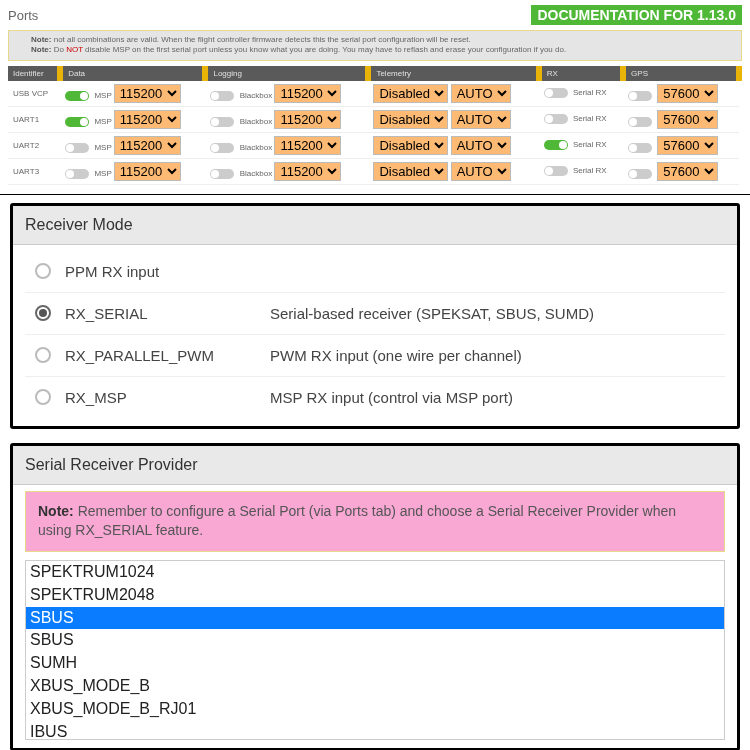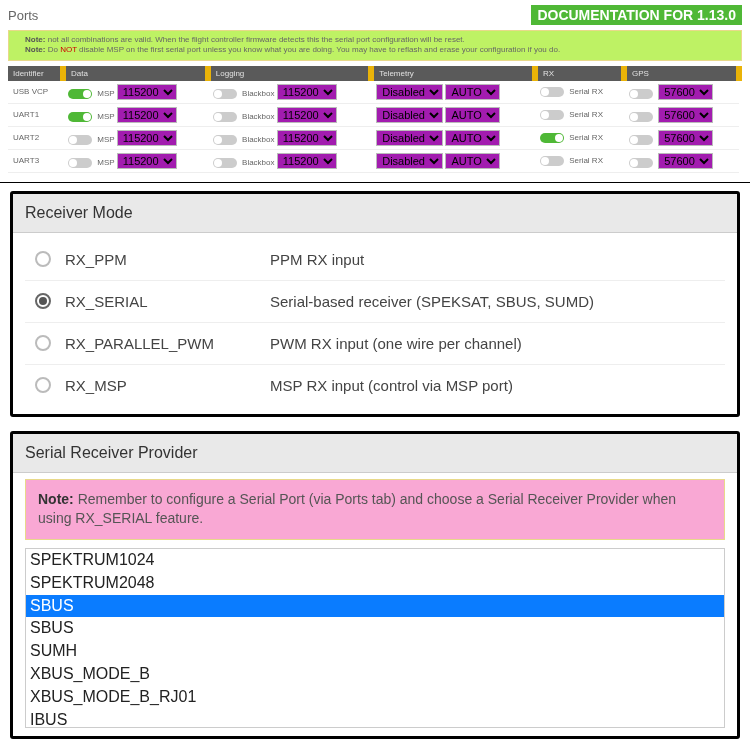--- a/index.html
+++ b/index.html
@@ -1,31 +1,31 @@
 <!DOCTYPE html>
 <html><head>
 <meta charset="utf-8">
 <style>
 * { box-sizing: border-box; margin: 0; padding: 0; }
 body { font-family: Arial, sans-serif; font-size: 11px; background: #fff; width: 750px; }
 .top-section { padding: 5px 8px; }
 .ports-header { display: flex; justify-content: space-between; align-items: center; margin-bottom: 5px; }
 .ports-title { font-size: 13px; color: #666; }
 .doc-badge { background: #4fb836; color: #fff; padding: 2px 6px; font-size: 14px; font-weight: bold; }
-.note-box { background: #bef264; border: 1px solid #e8d98a; padding: 4px 16px; font-size: 8px; color: #666; margin-bottom: 5px; line-height: 1.3; }
+.note-box { background: #e5e5e5; border: 1px solid #e8d98a; padding: 4px 22px; font-size: 8px; color: #666; margin-bottom: 5px; line-height: 1.3; }
 .note-box .red { color: #c00; }
 .note-box b { color: #555; }
 .ports-table { width: 100%; border-collapse: collapse; font-size: 8px; }
 .ports-table th { background: #5a5a5a; color: #e0e0e0; text-align: left; padding: 3px 5px; font-weight: normal; border-right: 6px solid #eab308; }
 .ports-table td { padding: 3px 5px; border-bottom: 1px solid #eee; color: #666; vertical-align: middle; }
 .toggle { display: inline-block; width: 24px; height: 10px; background: #ccc; border-radius: 5px; position: relative; vertical-align: middle; margin-right: 3px; }
 .toggle.on { background: #4fb836; }
 .toggle::after { content: ''; position: absolute; width: 8px; height: 8px; background: #fff; border-radius: 50%; top: 1px; left: 1px; }
 .toggle.on::after { left: 15px; }
-.mini-select { font-size: 11px; padding: 0 1px; border: 1px solid #bbb; background: #a21caf; }
+.mini-select { font-size: 13px; padding: 0 1px; border: 1px solid #bbb; background: #fdba74; }
 .hr-divider { border-top: 1px solid #000; margin: 4px 0 8px 0; }
 .section-box { border: 3px solid #000000; border-radius: 3px; margin: 8px 10px 14px 10px; }
 .section-header { background: #e9e9e9; border-bottom: 1px solid #ccc; padding: 10px 12px; font-size: 16px; color: #333; }
 .section-body { padding: 6px 12px 8px 12px; }
 .rx-row { display: flex; align-items: center; padding: 12px 6px; border-bottom: 1px solid #eee; }
 .rx-row:last-child { border-bottom: none; }
 .radio-ui { width: 16px; height: 16px; border: 2px solid #bbb; border-radius: 50%; margin-right: 14px; margin-left: 4px; display: flex; align-items: center; justify-content: center; flex-shrink: 0; }
 .radio-ui.selected { border-color: #666; }
 .radio-ui.selected::after { content: ''; width: 8px; height: 8px; background: #555; border-radius: 50%; }
 .rx-name { width: 205px; font-size: 15px; color: #444; }
@@ -96,21 +96,20 @@
   </table>
 </div>
 
 <div class="hr-divider"></div>
 
 <div class="section-box">
   <div class="section-header">Receiver Mode</div>
   <div class="section-body" id="rx-body">
       <div class="rx-row">
         <span class="radio-ui "></span>
-        <span class="rx-name">RX_PPM</span>
         <span class="rx-desc">PPM RX input</span>
       </div>
       <div class="rx-row">
         <span class="radio-ui selected"></span>
         <span class="rx-name">RX_SERIAL</span>
         <span class="rx-desc">Serial-based receiver (SPEKSAT, SBUS, SUMD)</span>
       </div>
       <div class="rx-row">
         <span class="radio-ui "></span>
         <span class="rx-name">RX_PARALLEL_PWM</span>

